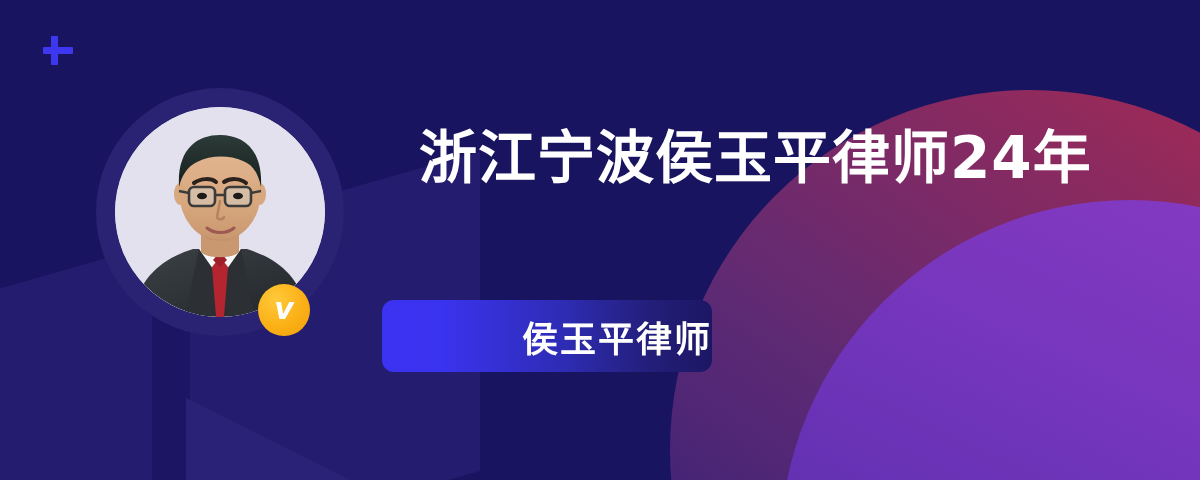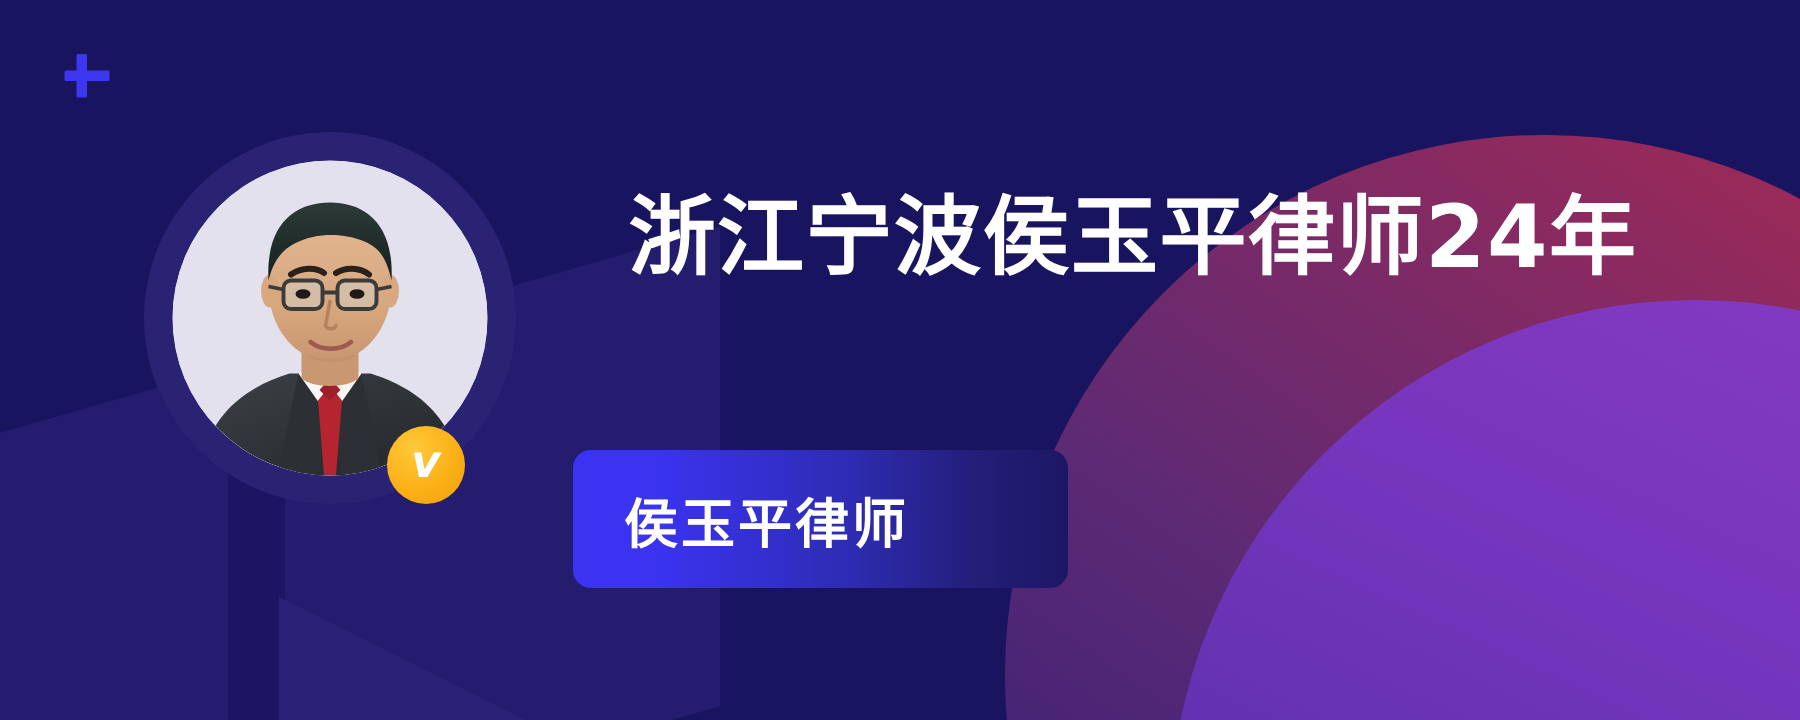--- a/index.html
+++ b/index.html
@@ -168,27 +168,28 @@
     letter-spacing:1px;
     font-family:"DejaVu Sans","Liberation Sans",sans-serif;
     white-space:nowrap;
   }
 
   .name-button {
     position:absolute;
     left:382px;
     top:300px;
     width:330px;
-    height:92px;
+    height:72px;
     border-radius:12px;
     background:linear-gradient(90deg,#3b33f2 0%,#3a33ef 18%,#2e2cb4 55%,#231e78 82%,#1c1764 100%);
     display:flex;
     align-items:center;
     border:none;
     cursor:pointer;
+    justify-content:flex-end;
   }
   .name-button .btn-label {
     color:#ffffff;
     font-size:36px;
     font-weight:bold;
     letter-spacing:2px;
     margin-left:34px;
     font-family:"DejaVu Sans","Liberation Sans",sans-serif;
   }
 </style>

